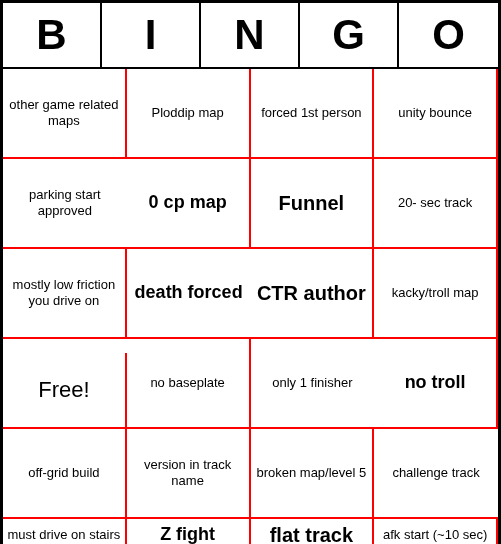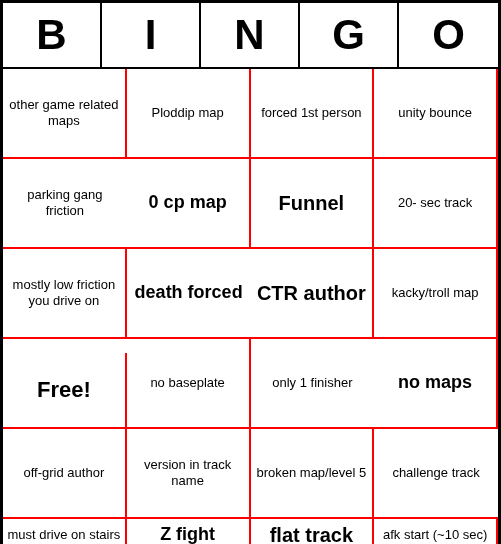--- a/index.html
+++ b/index.html
@@ -75,21 +75,21 @@
       font-weight: bold;
     }
 
     .bingo-cell.medium-text {
       font-size: 20px;
       font-weight: bold;
     }
 
     .bingo-cell.free {
       font-size: 22px;
-      font-weight: bold;
+      font-weight: normal;
       margin-top: 14px;
     }
 
     
     .bingo-header {
       border-bottom: 2px solid #000;
     }
   </style>
 </head>
 <body>
@@ -100,33 +100,33 @@
       <div class="bingo-letter">I</div>
       <div class="bingo-letter">N</div>
       <div class="bingo-letter">G</div>
       <div class="bingo-letter">O</div>
     </div>
   <div class="bingo-grid">
   <div class="bingo-cell">other game related maps</div>
       <div class="bingo-cell">Ploddip map</div>
       <div class="bingo-cell">forced 1st person</div>
       <div class="bingo-cell">unity bounce</div>
-      <div class="bingo-cell">parking gang friction</div>
+      <div class="bingo-cell">parking start approved</div>
       <div class="bingo-cell large-text">0 cp map</div>
       <div class="bingo-cell medium-text">Funnel</div>
       <div class="bingo-cell">20- sec track</div>
       <div class="bingo-cell">mostly low friction you drive on</div>
       <div class="bingo-cell large-text">death forced</div>
       <div class="bingo-cell medium-text">CTR author</div>
       <div class="bingo-cell">kacky/troll map</div>
       <div class="bingo-cell free">Free!</div>
       <div class="bingo-cell">no baseplate</div>
       <div class="bingo-cell">only 1 finisher</div>
-      <div class="bingo-cell large-text">no maps</div>
-      <div class="bingo-cell">off-grid author</div>
+      <div class="bingo-cell large-text">no troll</div>
+      <div class="bingo-cell">off-grid build</div>
       <div class="bingo-cell">version in track name</div>
       <div class="bingo-cell">broken map/level 5</div>
       <div class="bingo-cell">challenge track</div>
       <div class="bingo-cell">must drive on stairs</div>
       <div class="bingo-cell large-text">Z fight</div>
       <div class="bingo-cell medium-text">flat track</div>
       <div class="bingo-cell">afk start (~10 sec)</div>
     </div>
 </div>
 

